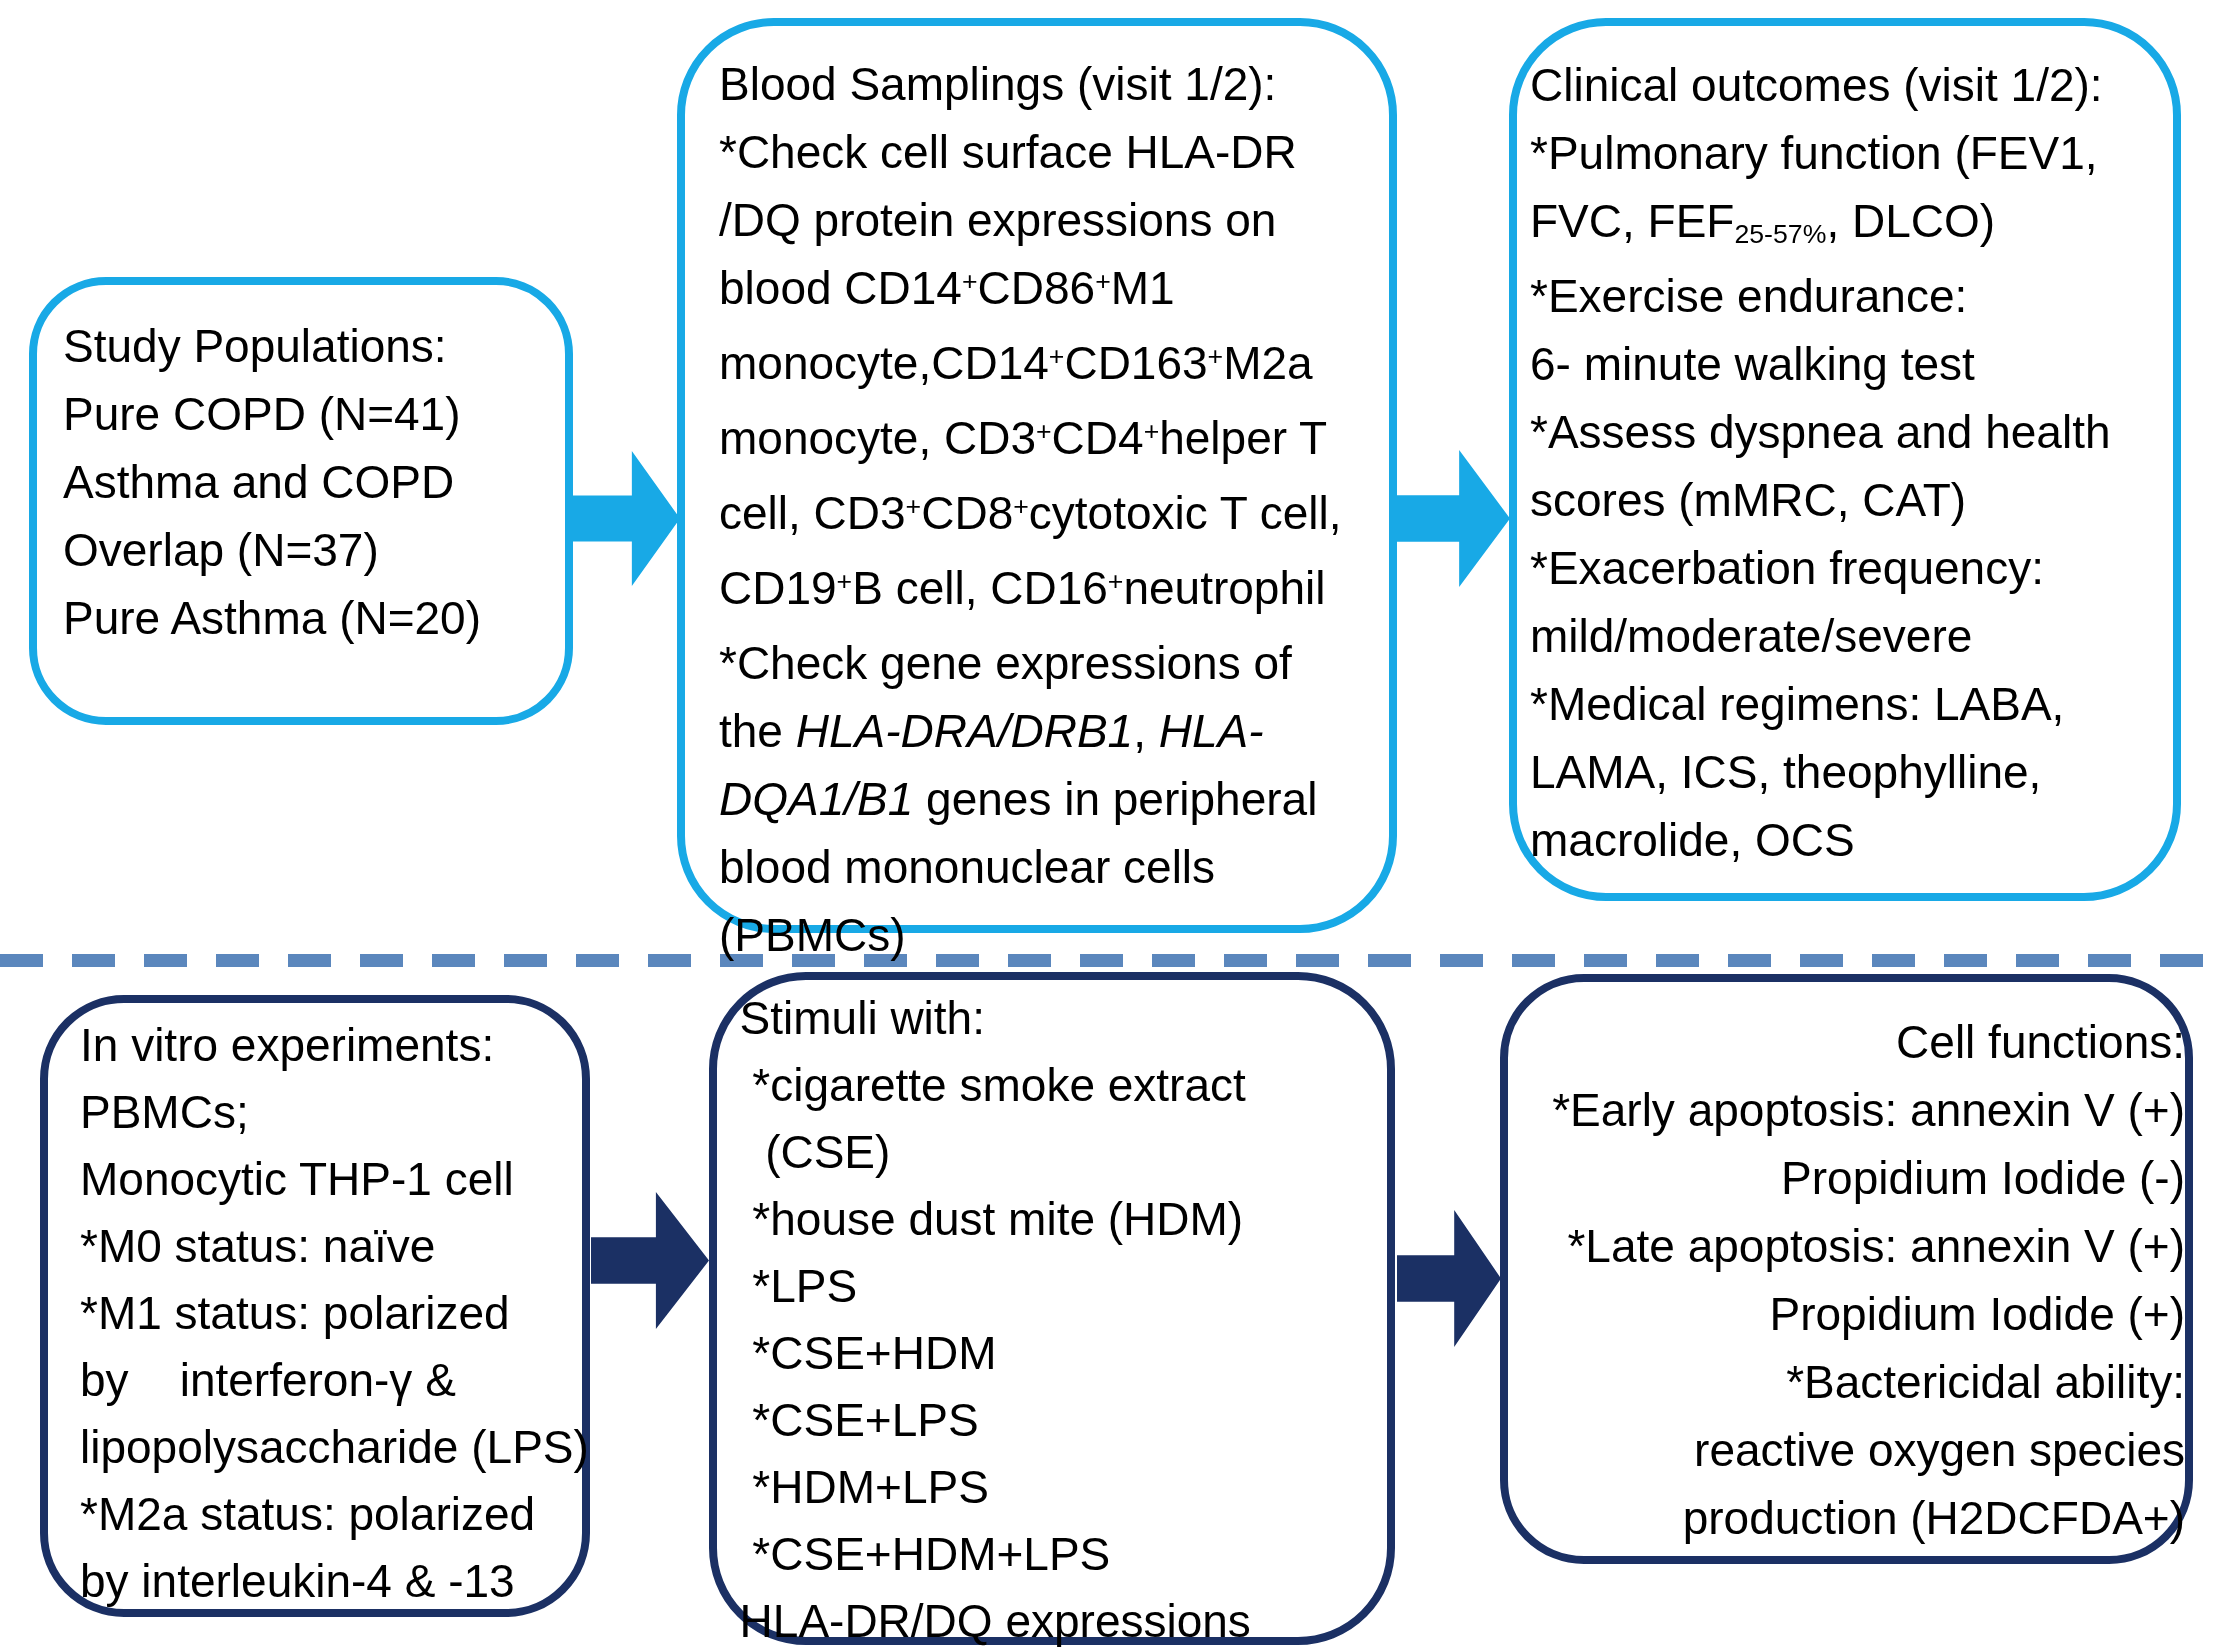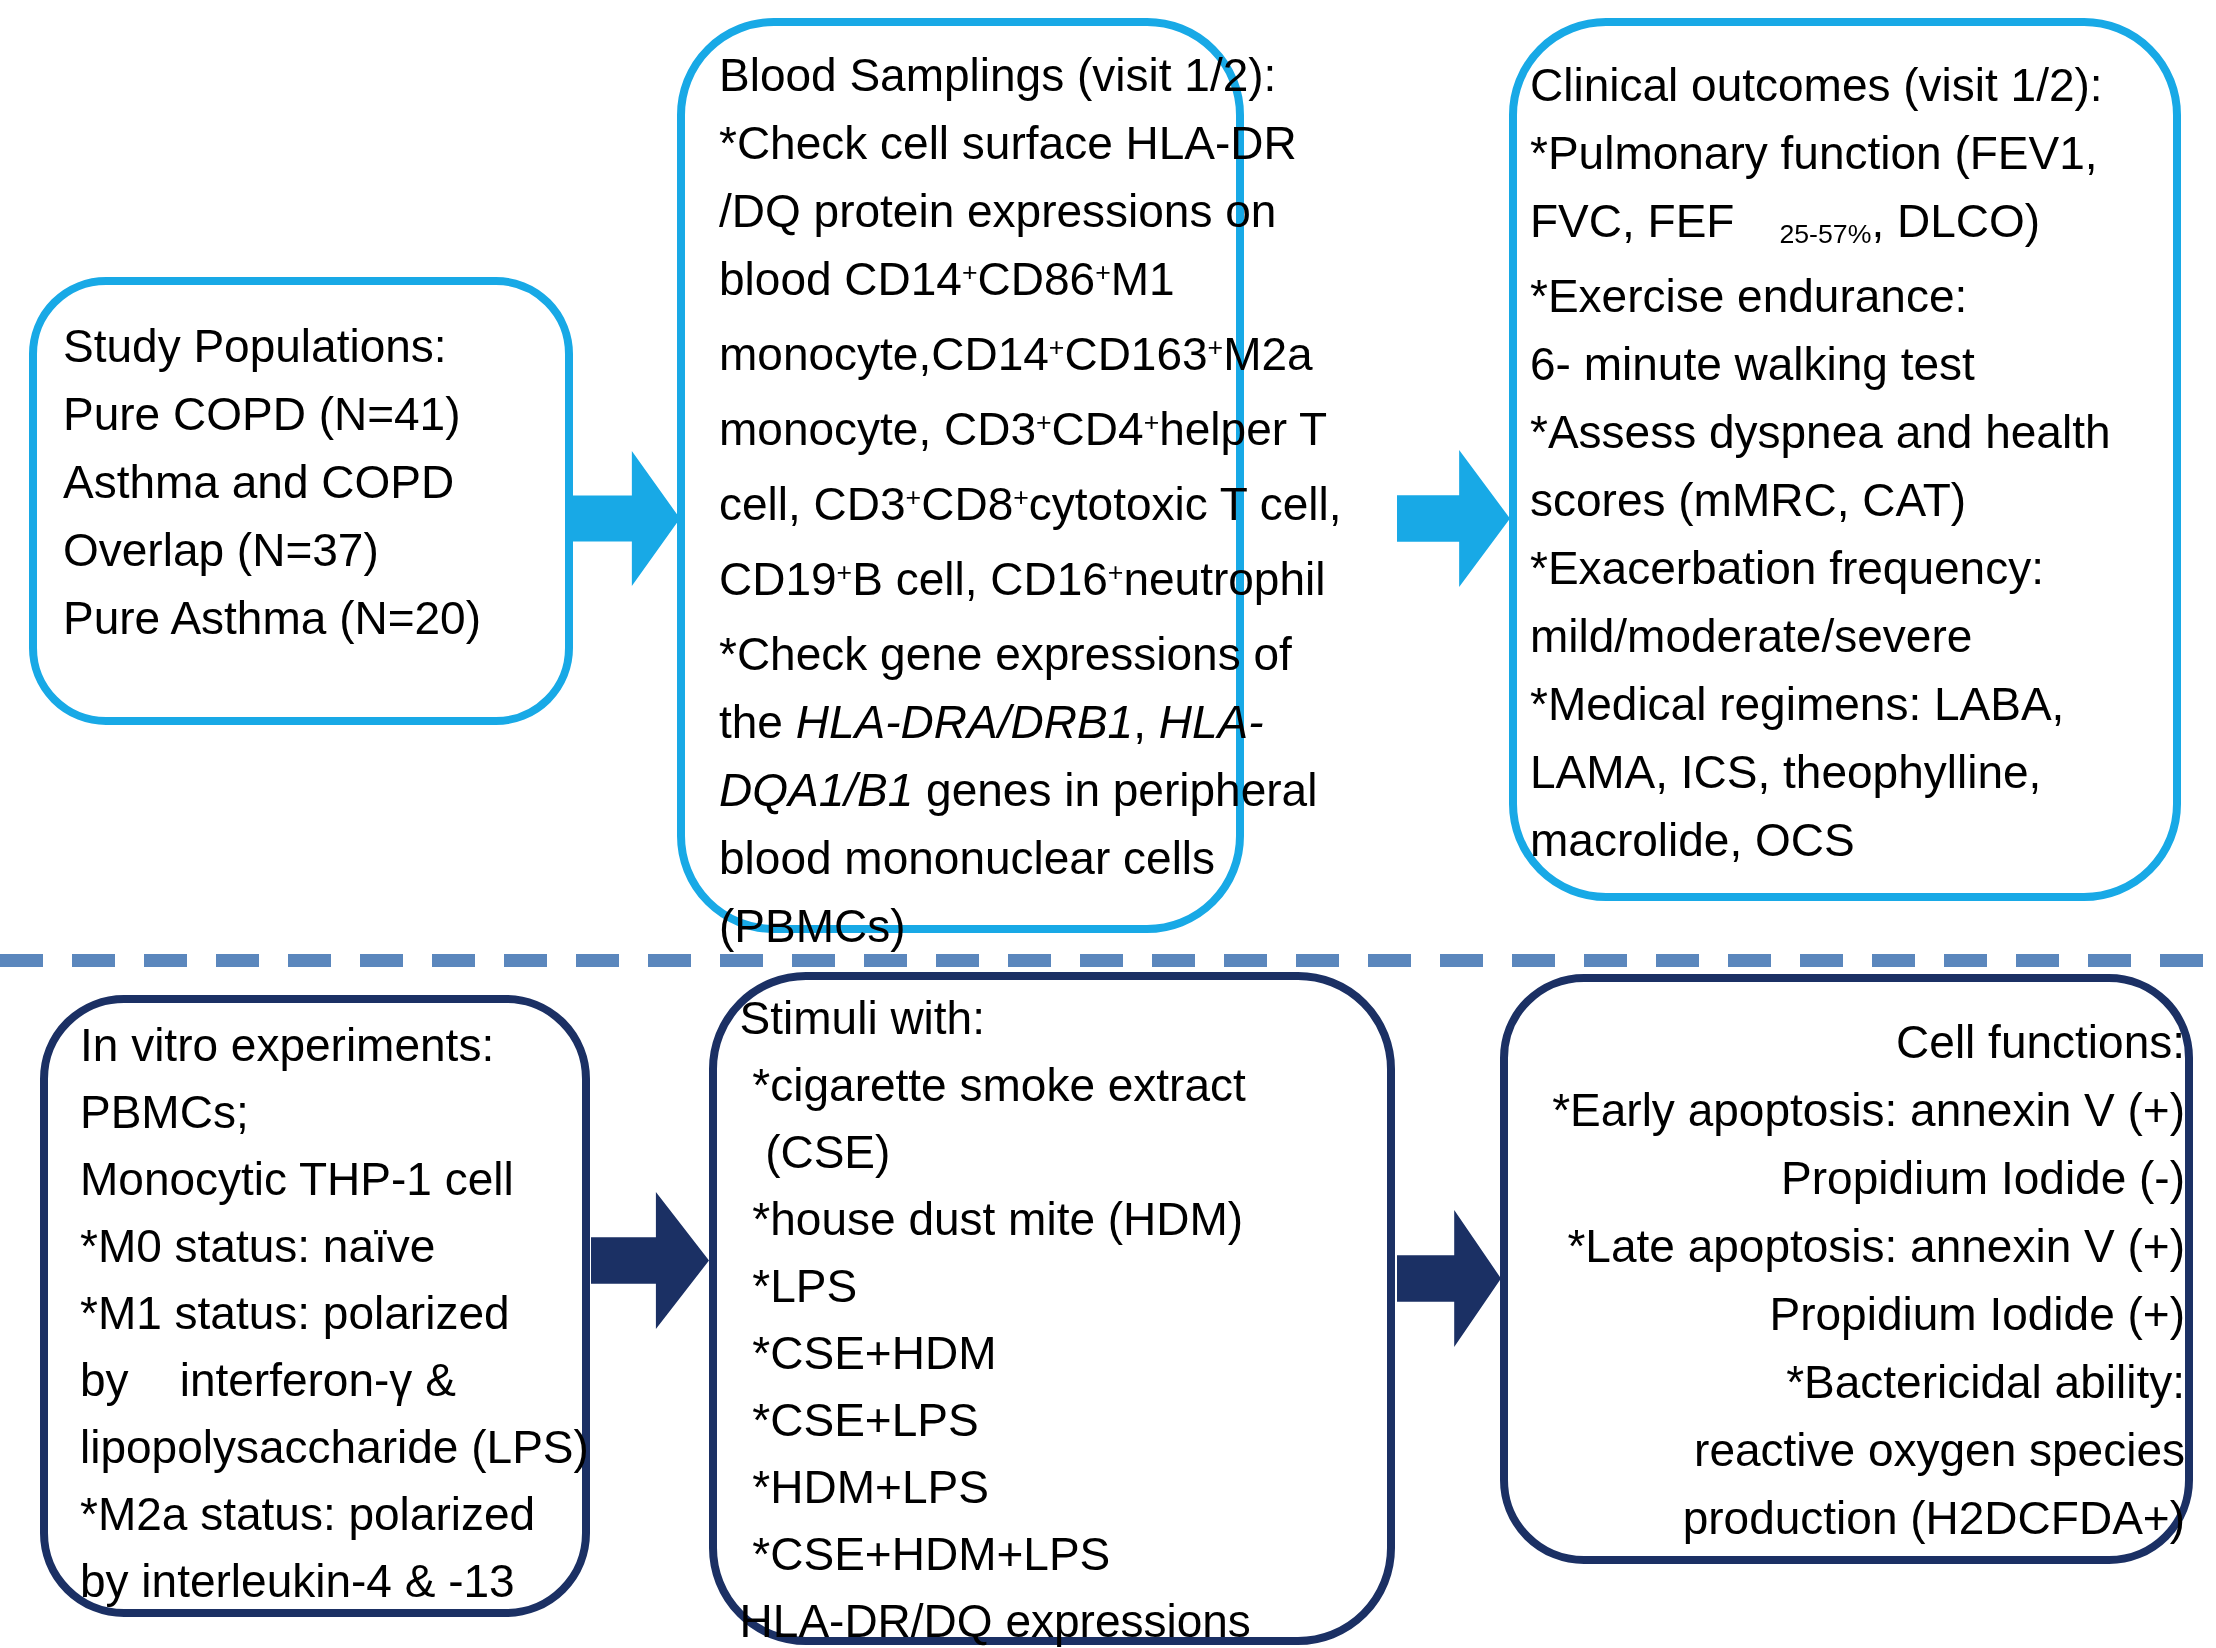--- a/index.html
+++ b/index.html
@@ -19,28 +19,28 @@
     position: absolute;
     box-sizing: border-box;
     background: #ffffff;
     font-size: 46px;
     white-space: pre;
   }
   .box.light { border: 8.4px solid var(--light-blue); }
   .box.navy  { border: 8.4px solid var(--navy); }
 
   #box-study    { left: 29px;   top: 277px;  width: 544px;  height: 448px;  padding: 27px 0 0 26px; line-height: 68px; border-radius: 77px; }
-  #box-blood    { left: 677px; top: 18px;   width: 567px; height: 915px; padding: 15px 0 0 34px; line-height: 68px; border-radius: 97px; }
+  #box-blood    { left: 677px; top: 18px;   width: 720px; height: 915px; padding: 24px 0 0 34px; line-height: 68px; border-radius: 97px; }
   #box-clinical { left: 1509px; top: 18px;   width: 672px; height: 883px; padding: 24.5px 0 0 13px; line-height: 68px; border-radius: 97px; }
   #box-invitro  { left: 40px;   top: 995px; width: 550px;  height: 622px;  padding: 9px 0 0 32px; line-height: 67px; border-radius: 84px; }
   #box-stimuli  { left: 709px; top: 972px; width: 686px; height: 673px; padding: 5.2px 0 0 22.6px;  line-height: 67px; border-radius: 97px; }
   #box-cell     { left: 1500px; top: 974px; width: 693px; height: 590px;  padding: 26px 0 0 7.7px; line-height: 68px; border-radius: 84px; text-align: right; }
 
   .seg-sup    { font-size: 58%; position: relative; top: -0.52em; }
-  .seg-sub    { font-size: 58%; position: relative; top: 0.26em; margin-left: 45px; }
+  .seg-sub    { font-size: 58%; position: relative; top: 0.26em; }
   .seg-italic { font-style: italic; }
 
   .arrow {
     position: absolute;
     clip-path: polygon(0 33%, 55% 33%, 55% 0, 100% 50%, 55% 100%, 55% 67%, 0 67%);
   }
   .arrow.light { background: var(--light-blue); }
   .arrow.navy  { background: var(--navy); }
 
   #arrow-top-1    { left: 573px;  top: 451px;  width: 107px; height: 135px; }

